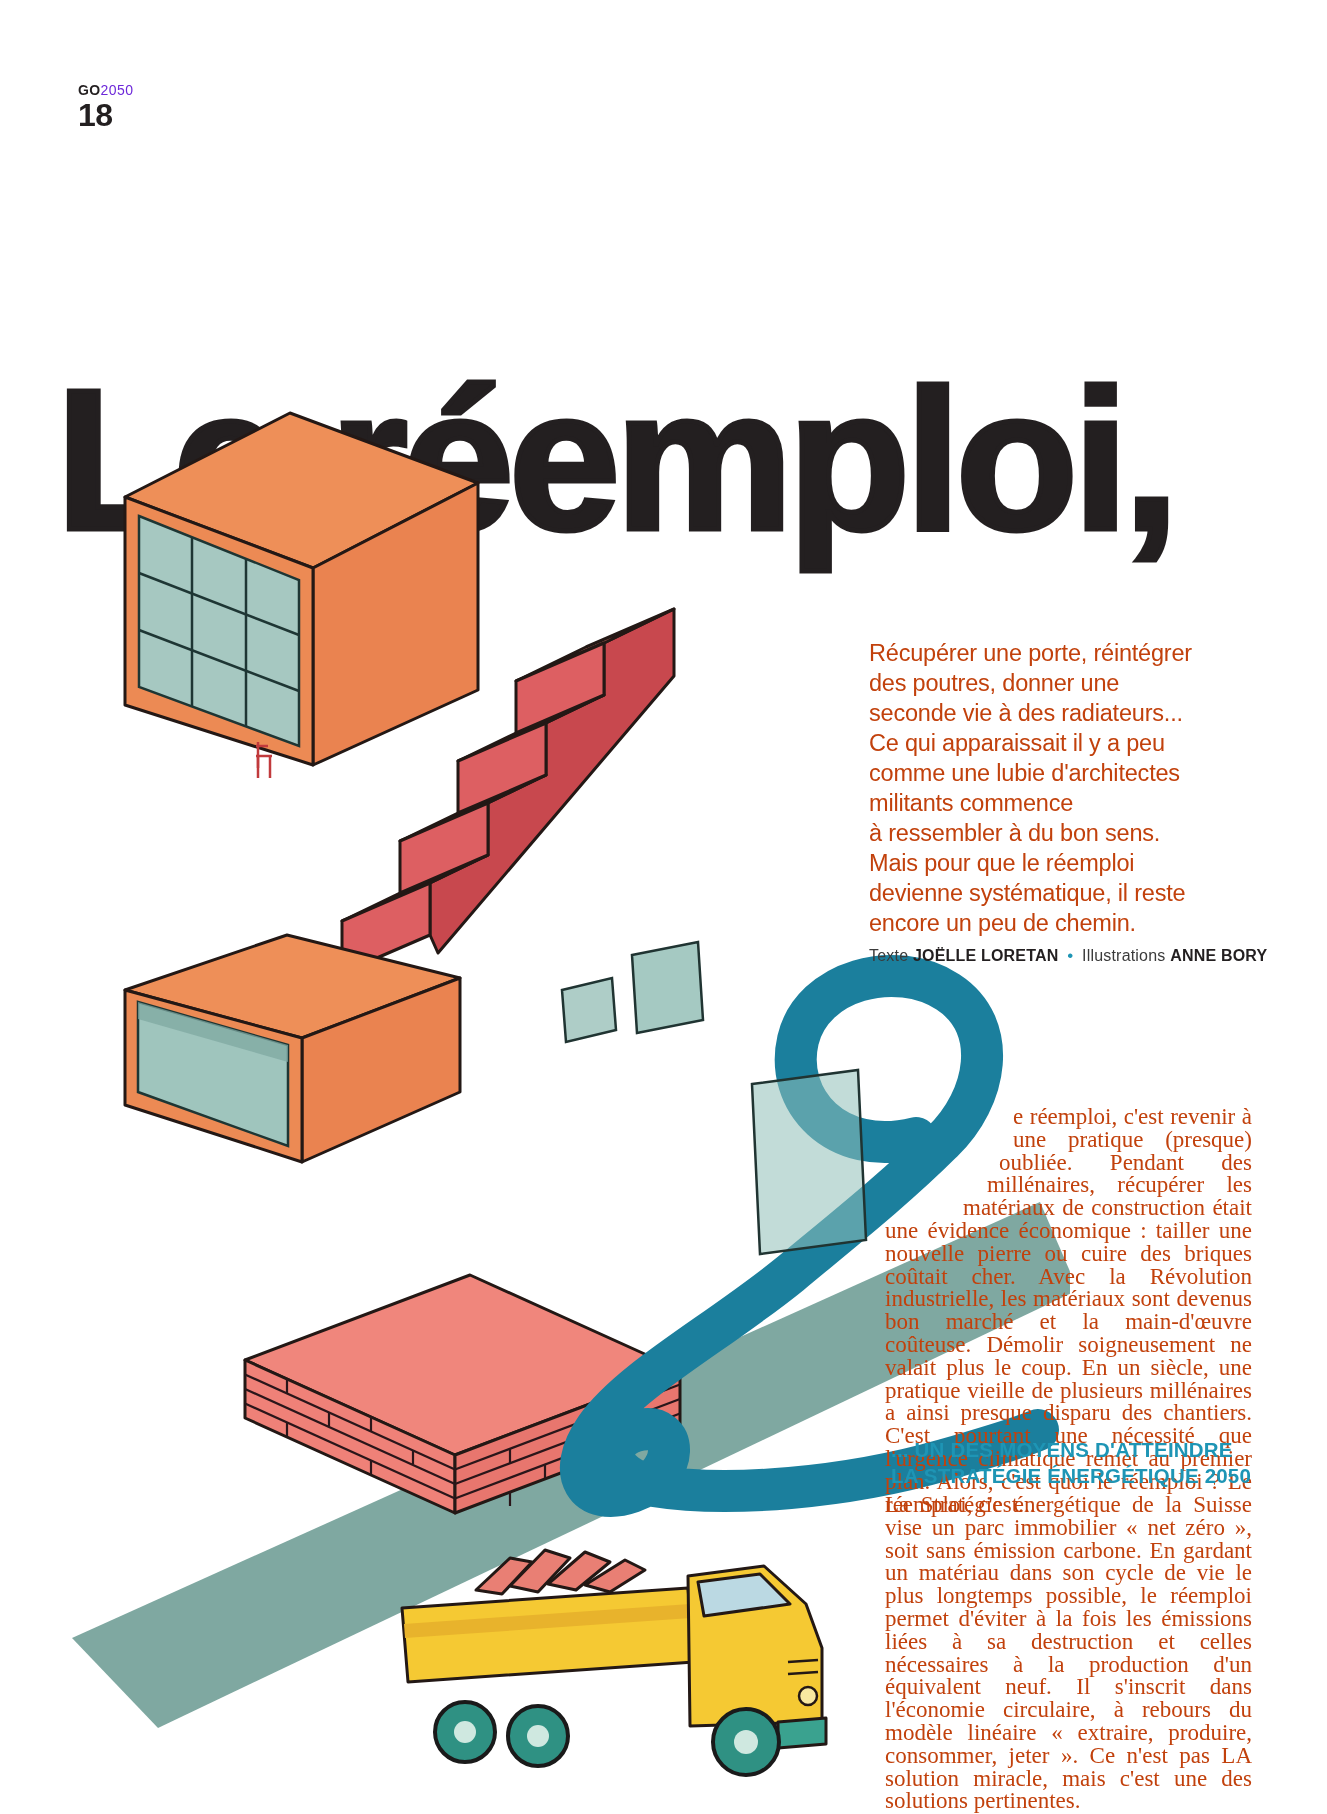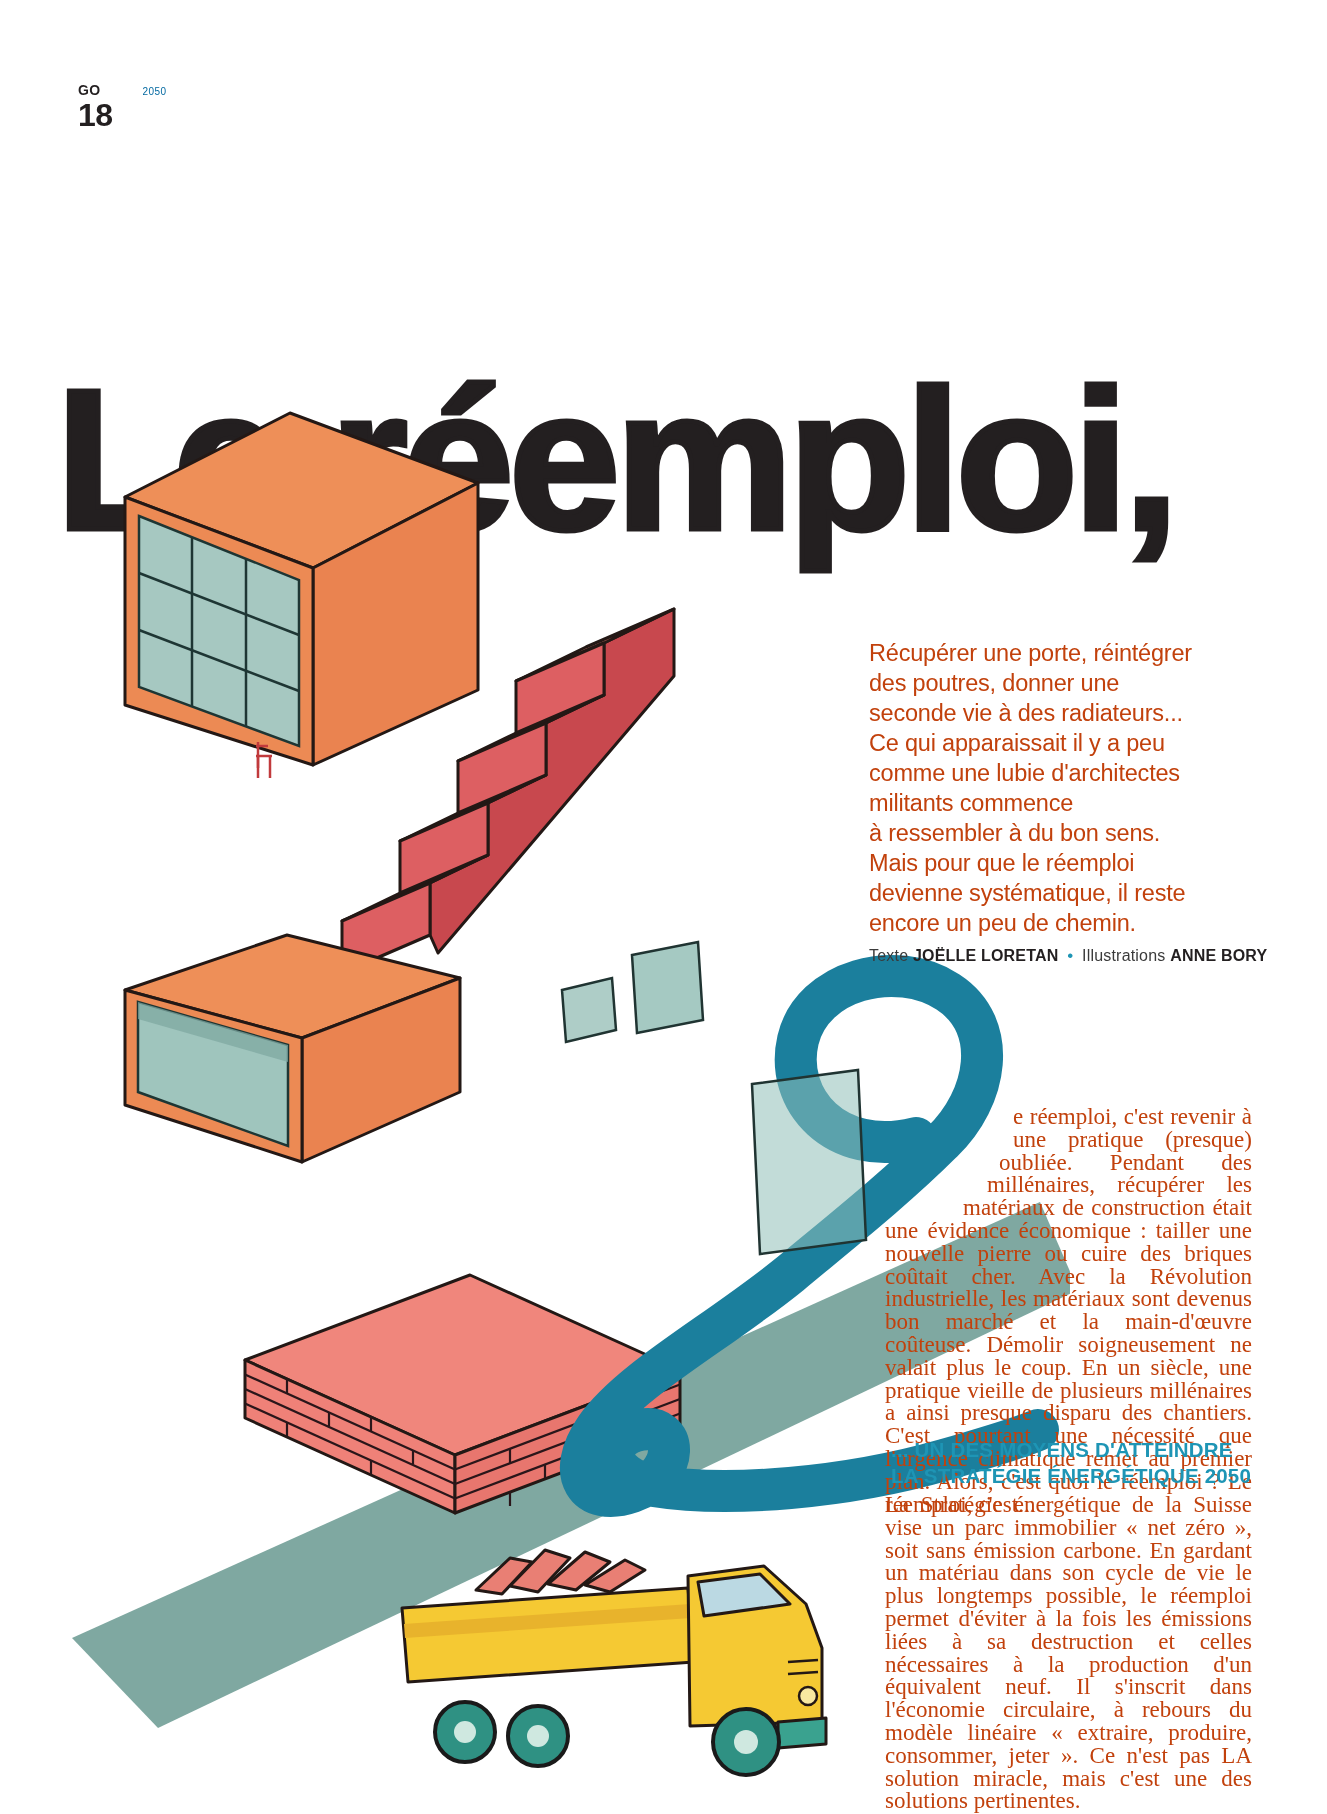--- a/index.html
+++ b/index.html
@@ -2,21 +2,21 @@
 <html><head>
 <meta charset="utf-8">
 <style>
   html,body{margin:0;padding:0;}
   body{width:1327px;height:1814px;position:relative;background:#ffffff;overflow:hidden;
        font-family:"Liberation Sans",sans-serif;color:#231F20;}
   .abs{position:absolute;}
   
   .masthead{left:78px;top:82px;line-height:1.05;}
   .logo-bold{font-weight:700;font-size:14px;letter-spacing:.4px;color:#231F20;text-align:center;}
-  .logo-light{font-weight:400;font-size:10px;letter-spacing:.4px;color:#0369a1;margin-left:42px;}
+  .logo-light{font-weight:400;font-size:14px;letter-spacing:.4px;color:#6d28d9;}
   .page-number{font-weight:700;font-size:32px;letter-spacing:-.5px;color:#231F20;}
   
   .headline{left:56px;top:226px;font-size:200px;font-weight:700;letter-spacing:-5px;
             line-height:1;color:#231F20;-webkit-text-stroke:5px #231F20;white-space:nowrap;}
   
   .standfirst{left:869px;top:638px;width:374px;font-size:23.5px;line-height:30px;
               letter-spacing:-.2px;color:#c2410c;white-space:pre-line;}
   .byline{left:869px;top:946px;font-size:16px;color:#3a3a3a;letter-spacing:.2px;white-space:nowrap;}
   .byline .name{font-weight:700;color:#231F20;}
   .byline .dot{color:#1E95B5;font-size:17px;padding:0 4px;}

